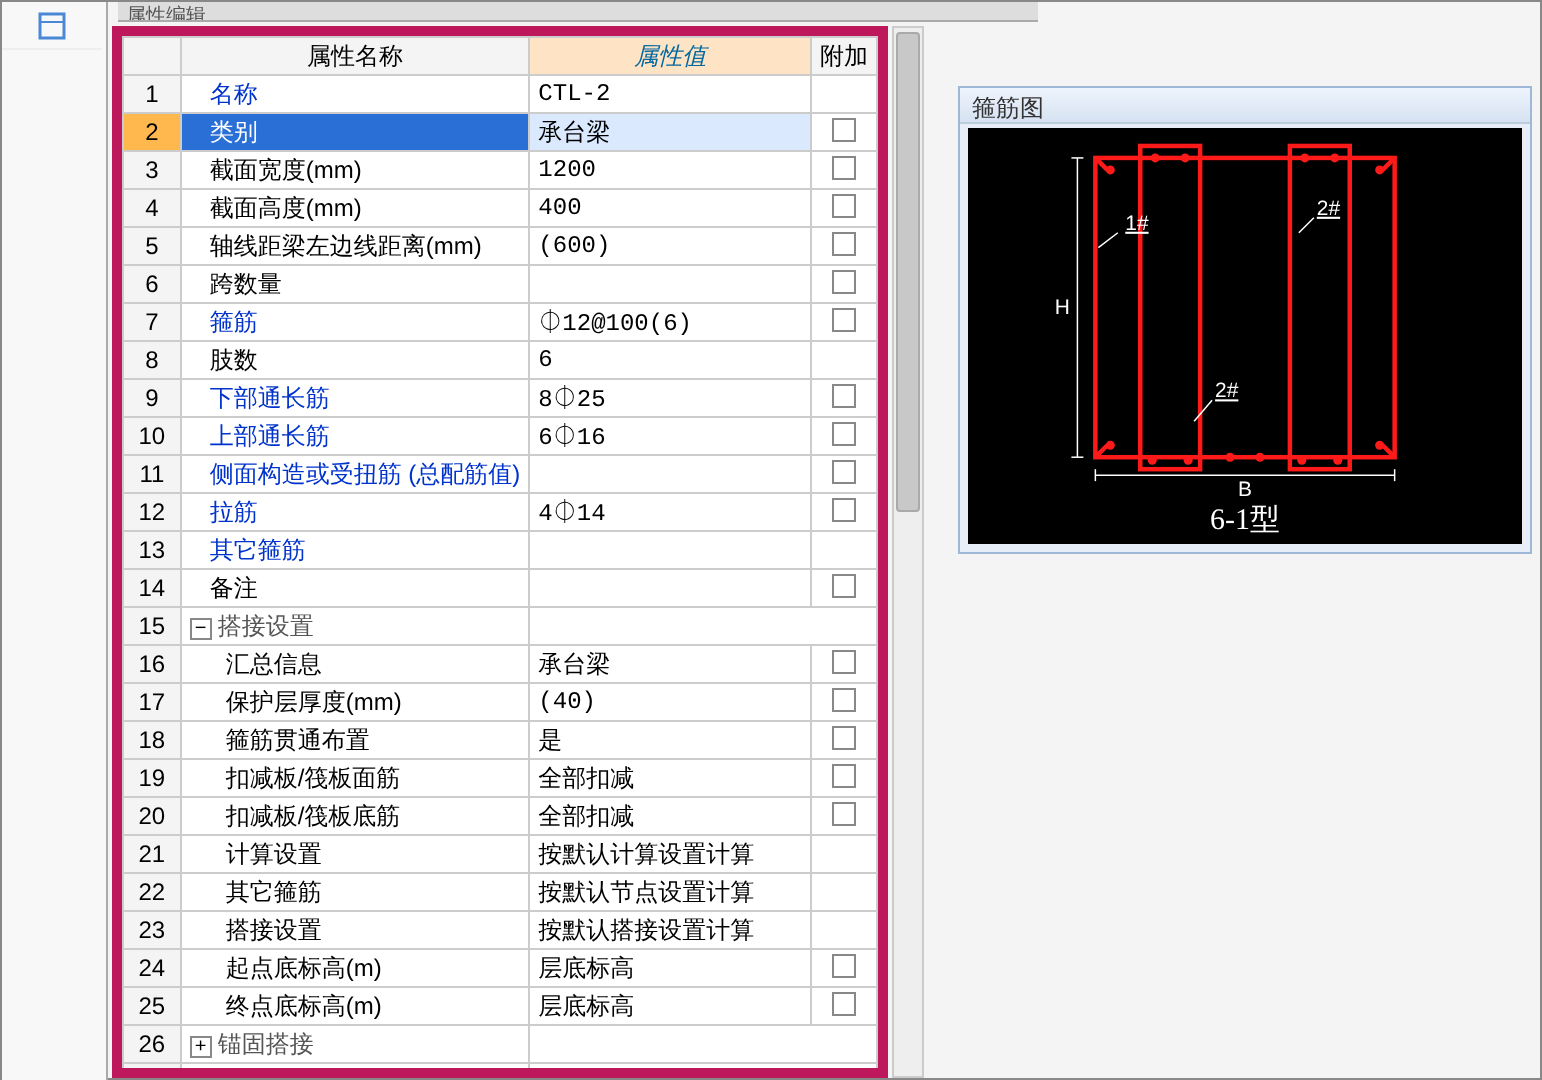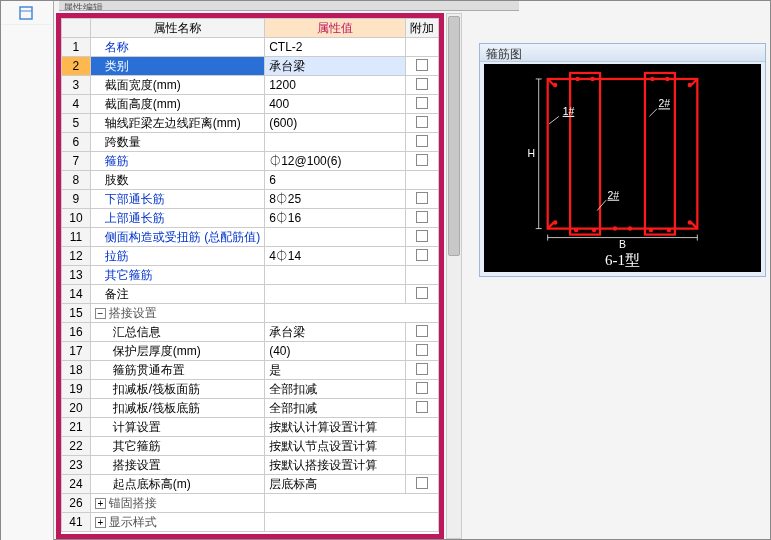--- a/index.html
+++ b/index.html
@@ -10,24 +10,24 @@
 .tab-header { position: absolute; left: 58px; top: 0; height: 10px; background: #ddd; border-bottom: 1px solid #aaa; width: 460px; font-size: 10px; padding-left: 4px; color: #555; overflow: hidden; }
 
 .left-toolbar { position: absolute; left: 0; top: 0; width: 53px; height: 540px; border-right: 1px solid #aaa; background: #f8f8f8; }
 .left-toolbar .icon-btn { width: 50px; height: 24px; display: flex; align-items: center; justify-content: center; border-bottom: 1px solid #eee; }
 .left-toolbar svg { width: 16px; height: 16px; }
 
 .table-wrap { position: absolute; left: 55px; top: 12px; width: 388px; height: 526px; background: #fff; border: 5px solid #be185d; overflow-y: auto; }
 .prop-table { border-collapse: collapse; width: 100%; }
 .prop-table th, .prop-table td { border: 1px solid #ccc; height: 19px; padding: 0 4px; font-size: 12px; text-align: left; vertical-align: middle; white-space: nowrap; overflow: hidden; }
 .prop-table th { background: #f4f4f4; font-weight: normal; text-align: center; }
-.prop-table th.col-value { background: #ffe3c5; color: #be185d; }
+.prop-table th.col-value { background: #ffe3c5; color: #0369a1; font-style: italic; }
 .prop-table td.rownum { text-align: center; background: #f4f4f4; width: 30px; }
 .prop-table td.name { width: 165px; }
-.prop-table td.value { width: 145px; }
+.prop-table td.value { width: 145px; font-family: Liberation Mono, monospace; }
 .prop-table td.extra { width: 28px; text-align: center; }
 .prop-table td.name .link { color: #0033cc; margin-top: 38px; }
 .prop-table td.name .indent1 { padding-left: 10px; }
 .prop-table td.name .indent2 { padding-left: 18px; }
 .prop-table td.name .group { color: #555; }
 .prop-table td.name .expander { display: inline-block; width: 11px; height: 11px; border: 1px solid #888; text-align: center; line-height: 9px; font-size: 10px; margin-right: 3px; background: #fff; cursor: pointer; }
 .prop-table tr.selected td.rownum { background: #ffb84d; }
 .prop-table tr.selected td.name { background: #2a6fd6; color: #fff; }
 .prop-table tr.selected td.name .link { color: #fff; }
 .prop-table tr.selected td.value { background: #dbe9ff; }
@@ -204,20 +204,26 @@
             <td class="value">按默认搭接设置计算</td>
             <td class="extra"></td>
           </tr>
           <tr>
             <td class="rownum">24</td>
             <td class="name"><span class=" indent2">起点底标高(m)</span></td>
             <td class="value">层底标高</td>
             <td class="extra"><span class="chk"></span></td>
           </tr>
           <tr>
+            <td class="rownum">25</td>
+            <td class="name"><span class=" indent2">终点底标高(m)</span></td>
+            <td class="value">层底标高</td>
+            <td class="extra"><span class="chk"></span></td>
+          </tr>
+          <tr>
             <td class="rownum">26</td>
             <td class="name"><span class="expander">+</span><span class="group">锚固搭接</span></td>
             <td class="value" colspan="2"></td>
           </tr>
           <tr>
             <td class="rownum">41</td>
             <td class="name"><span class="expander">+</span><span class="group">显示样式</span></td>
             <td class="value" colspan="2"></td>
           </tr>
         </tbody>

